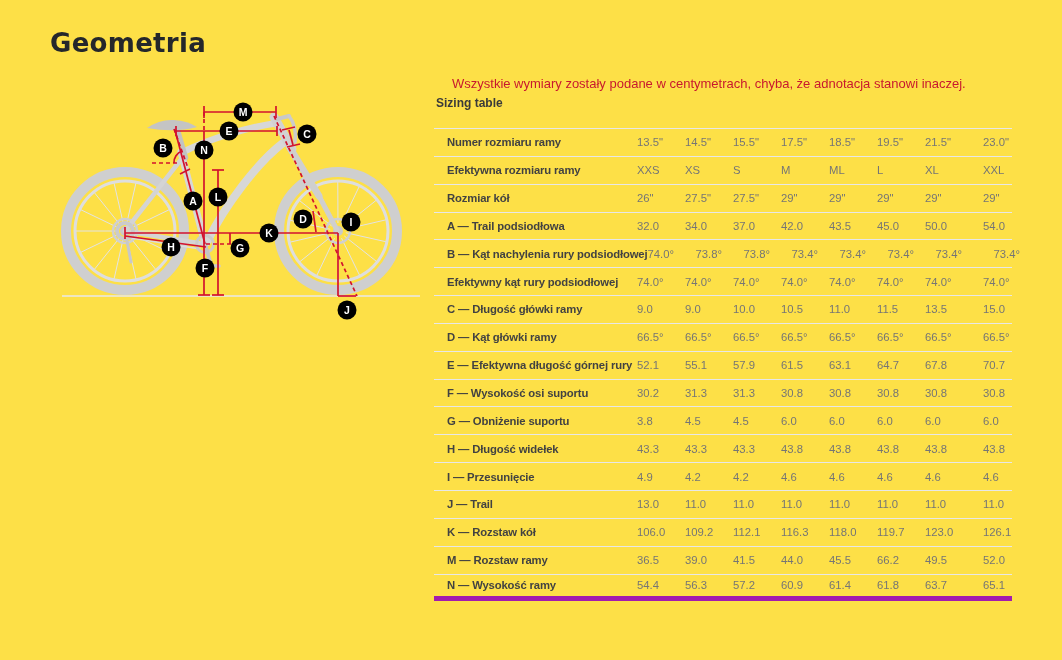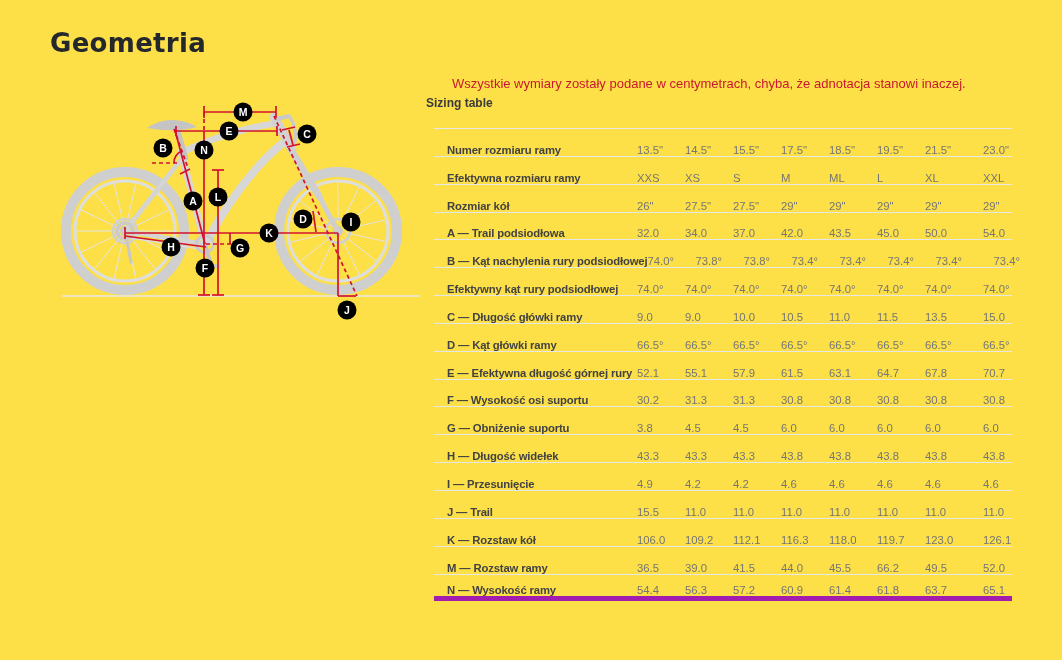--- a/index.html
+++ b/index.html
@@ -10,26 +10,26 @@
     position:absolute;left:50px;top:28px;margin:0;
     font-family:"DejaVu Sans","Liberation Sans",sans-serif;
     font-size:26px;font-weight:700;color:#24272b;letter-spacing:.3px;
   }
 
   .units-note{
     position:absolute;left:444px;top:67px;margin:8px;width:600px;
     font-size:13px;line-height:17px;color:#c8182e;
   }
   .sizing-title{
-    position:absolute;left:426px;top:96px;margin:0;
+    position:absolute;left:436px;top:96px;margin:0;
     font-size:12px;font-weight:700;color:#3a3a3a;
   }
 
   .sizing-table{position:absolute;left:434px;top:128px;width:578px;}
-  .t-row{display:flex;align-items:flex-end;box-sizing:border-box;height:27.85px;border-top:1px solid #e7e7e7;}
+  .t-row{display:flex;align-items:center;box-sizing:border-box;height:27.85px;border-top:1px solid #e7e7e7;}
   .t-row:last-child{border-bottom:5px solid #a21caf;}
   .t-label{flex:0 0 190px;padding-left:13px;font-size:11.3px;color:#424242;font-weight:bold;letter-spacing:-.15px;white-space:nowrap;overflow:visible;}
   .t-val{flex:0 0 48px;font-size:11.3px;color:#757575;white-space:nowrap;}
   .t-val.last{margin-left:10px;}
 
   .diagram{position:absolute;left:40px;top:95px;width:390px;height:235px;}
   .red-line{stroke:#d2122e;stroke-width:1.7;fill:none;}
   .red-dash{stroke:#d2122e;stroke-width:1.7;fill:none;stroke-dasharray:4 3;}
   .dim-letter{font-family:"Liberation Sans",sans-serif;font-size:10.5px;font-weight:bold;fill:#ffffff;text-anchor:middle;}
   .bike{stroke-linecap:round;}
@@ -327,21 +327,21 @@
         <div class="t-val">4.2</div>
         <div class="t-val">4.2</div>
         <div class="t-val">4.6</div>
         <div class="t-val">4.6</div>
         <div class="t-val">4.6</div>
         <div class="t-val">4.6</div>
         <div class="t-val last">4.6</div>
       </div>
       <div class="t-row">
         <div class="t-label">J — Trail</div>
-        <div class="t-val">15.5</div>
+        <div class="t-val">13.0</div>
         <div class="t-val">11.0</div>
         <div class="t-val">11.0</div>
         <div class="t-val">11.0</div>
         <div class="t-val">11.0</div>
         <div class="t-val">11.0</div>
         <div class="t-val">11.0</div>
         <div class="t-val last">11.0</div>
       </div>
       <div class="t-row">
         <div class="t-label">K — Rozstaw kół</div>

